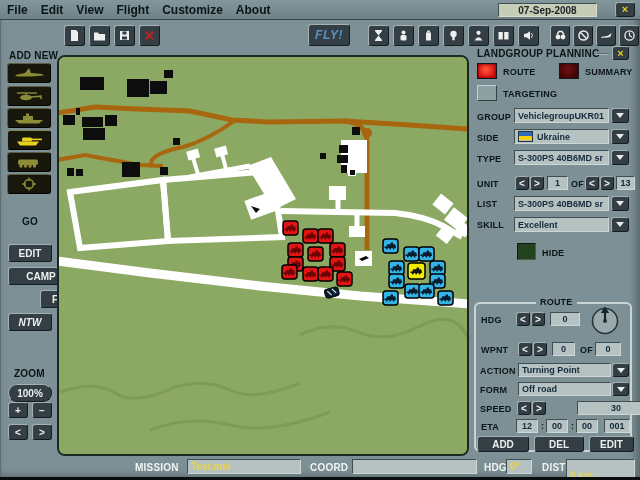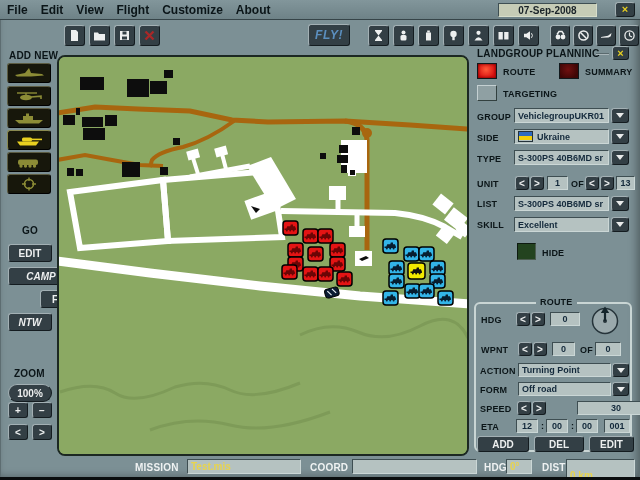--- a/index.html
+++ b/index.html
@@ -187,23 +187,23 @@
         <circle cx="23.5" cy="11" r="1.7" fill="#8C8C36"></circle>
       </svg>
   </div>
   <div class="ab btn" style="left:7px;top:174px;width:44px;height:20px;background:#17170B;border-color:#5c5c42 #000 #000 #5c5c42;">
     <svg width="36" height="14" viewBox="0 0 36 14">
         <circle cx="18" cy="7" r="4.5" stroke="#8C8C36" stroke-width="1.6" fill="none"></circle>
         <path d="M18,0.5 V4 M18,10 V13.5 M11,7 H15 M21,7 H25" stroke="#8C8C36" stroke-width="1.4"></path>
       </svg>
   </div>
 
-  <span class="ab lbl" style="left:22px;top:225px;">GO</span>
+  <span class="ab lbl" style="left:22px;top:216px;">GO</span>
   <div class="ab btn" style="left:8px;top:244px;width:44px;height:18px;">EDIT</div>
-  <div class="ab btn" style="left:8px;top:267px;width:66px;height:18px;font-style:italic;">CAMP</div>
+  <div class="ab btn" style="left:8px;top:267px;width:66px;height:18px;">CAMP</div>
   <div class="ab btn" style="left:8px;top:290px;width:44px;height:18px;margin-left:32px;">FBP</div>
   <div class="ab btn" style="left:8px;top:313px;width:44px;height:18px;font-style:italic;">NTW</div>
 
   <span class="ab lbl" style="left:14px;top:368px;">ZOOM</span>
   <div class="ab btn" style="left:8px;top:384px;width:44px;height:18px;border-radius:9px;">100%</div>
   <div class="ab btn" style="left:8px;top:402px;width:20px;height:16px;">+</div>
   <div class="ab btn" style="left:32px;top:402px;width:20px;height:16px;">−</div>
   <div class="ab btn" style="left:8px;top:424px;width:20px;height:16px;">&lt;</div>
   <div class="ab btn" style="left:32px;top:424px;width:20px;height:16px;">&gt;</div>
 

